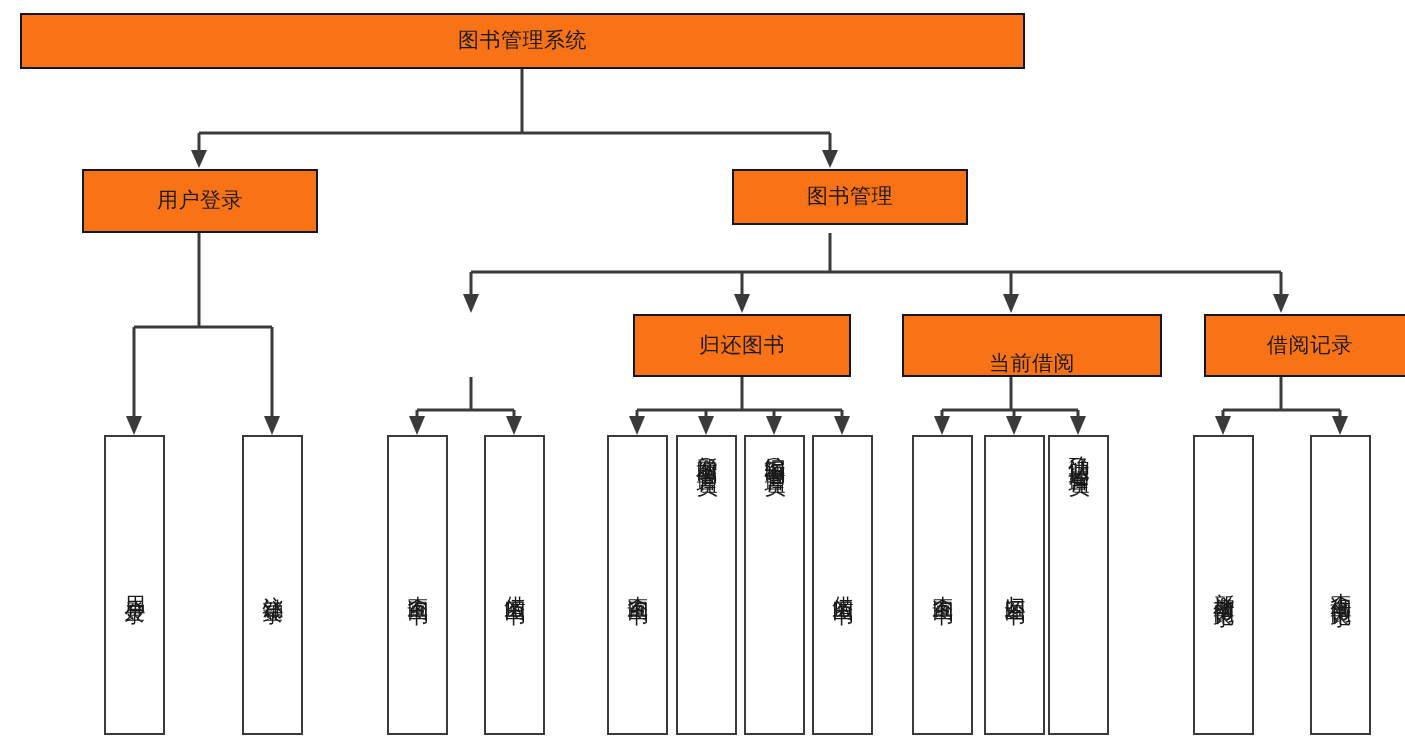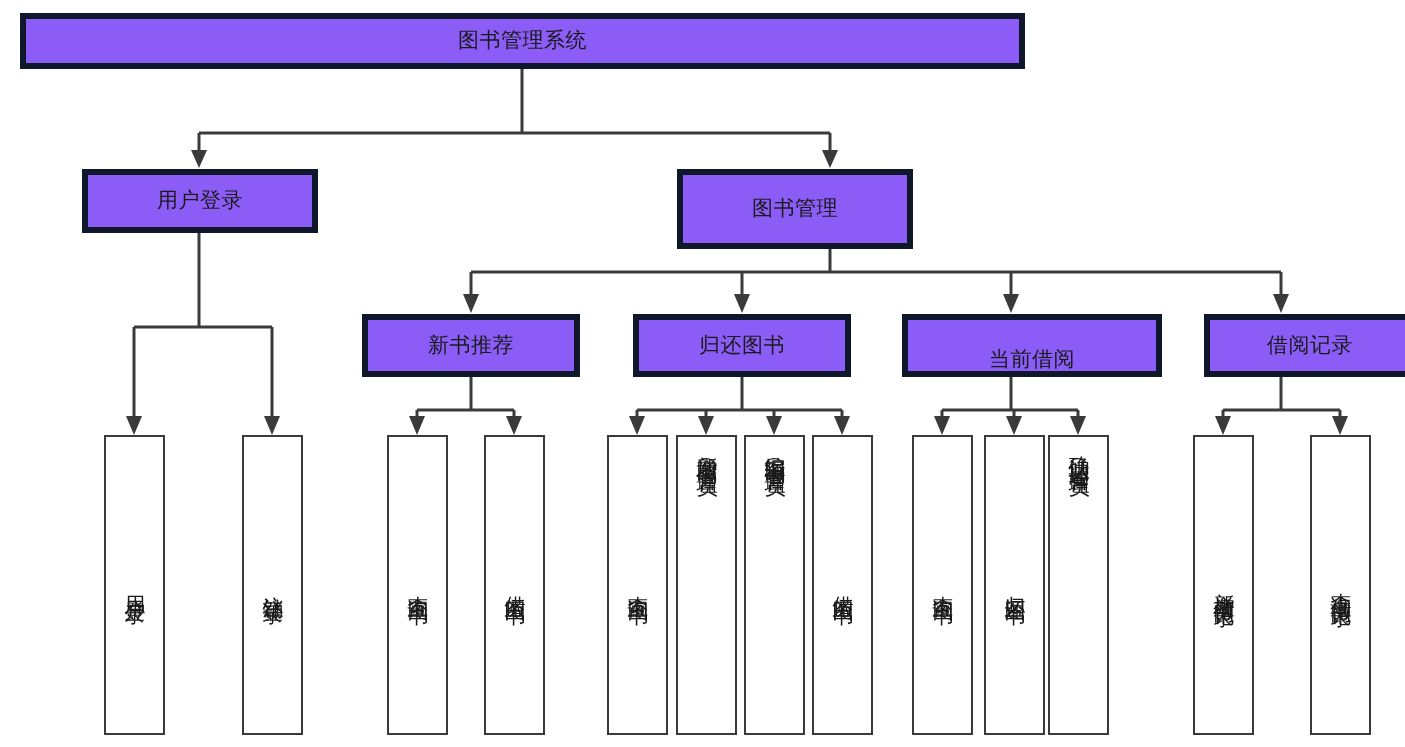--- a/index.html
+++ b/index.html
@@ -17,22 +17,22 @@
   #diagram {
     position: absolute;
     left: 0;
     top: 0;
     width: 1405px;
     height: 747px;
   }
   .node-box {
     position: absolute;
     box-sizing: border-box;
-    background: #8b5cf6;
-    border: 6px solid #0f172a;
+    background: #f97316;
+    border: 2px solid #0f172a;
     display: flex;
     align-items: center;
     justify-content: center;
   }
   .node-label-h {
     font-size: 21px;
     color: #1a1a1a;
     line-height: 1.1;
     letter-spacing: 0.5px;
     white-space: nowrap;
@@ -154,27 +154,24 @@
     <polygon points="1332,416 1348,416 1340,435"></polygon>
   </svg>
 
   <div class="node-box" style="left: 20px; top: 13px; width: 1005px; height: 56px;">
     <span class="node-label-h">图书管理系统</span>
   </div>
 
   <div class="node-box" style="left: 82px; top: 169px; width: 236px; height: 64px;">
     <span class="node-label-h">用户登录</span>
   </div>
-  <div class="node-box" style="left: 677px; top: 169px; width: 236px; height: 80px;">
+  <div class="node-box" style="left: 732px; top: 169px; width: 236px; height: 56px;">
     <span class="node-label-h">图书管理</span>
   </div>
 
-  <div class="node-box" style="left: 362px; top: 314px; width: 218px; height: 63px;">
-    <span class="node-label-h">新书推荐</span>
-  </div>
   <div class="node-box" style="left: 633px; top: 314px; width: 218px; height: 63px;">
     <span class="node-label-h">归还图书</span>
   </div>
   <div class="node-box" style="left: 902px; top: 314px; width: 260px; height: 63px; align-items: flex-end;">
     <span class="node-label-h">当前借阅</span>
   </div>
   <div class="node-box" style="left: 1172px; top: 314px; width: 212px; height: 63px; margin-left: 32px;">
     <span class="node-label-h">借阅记录</span>
   </div>
 

